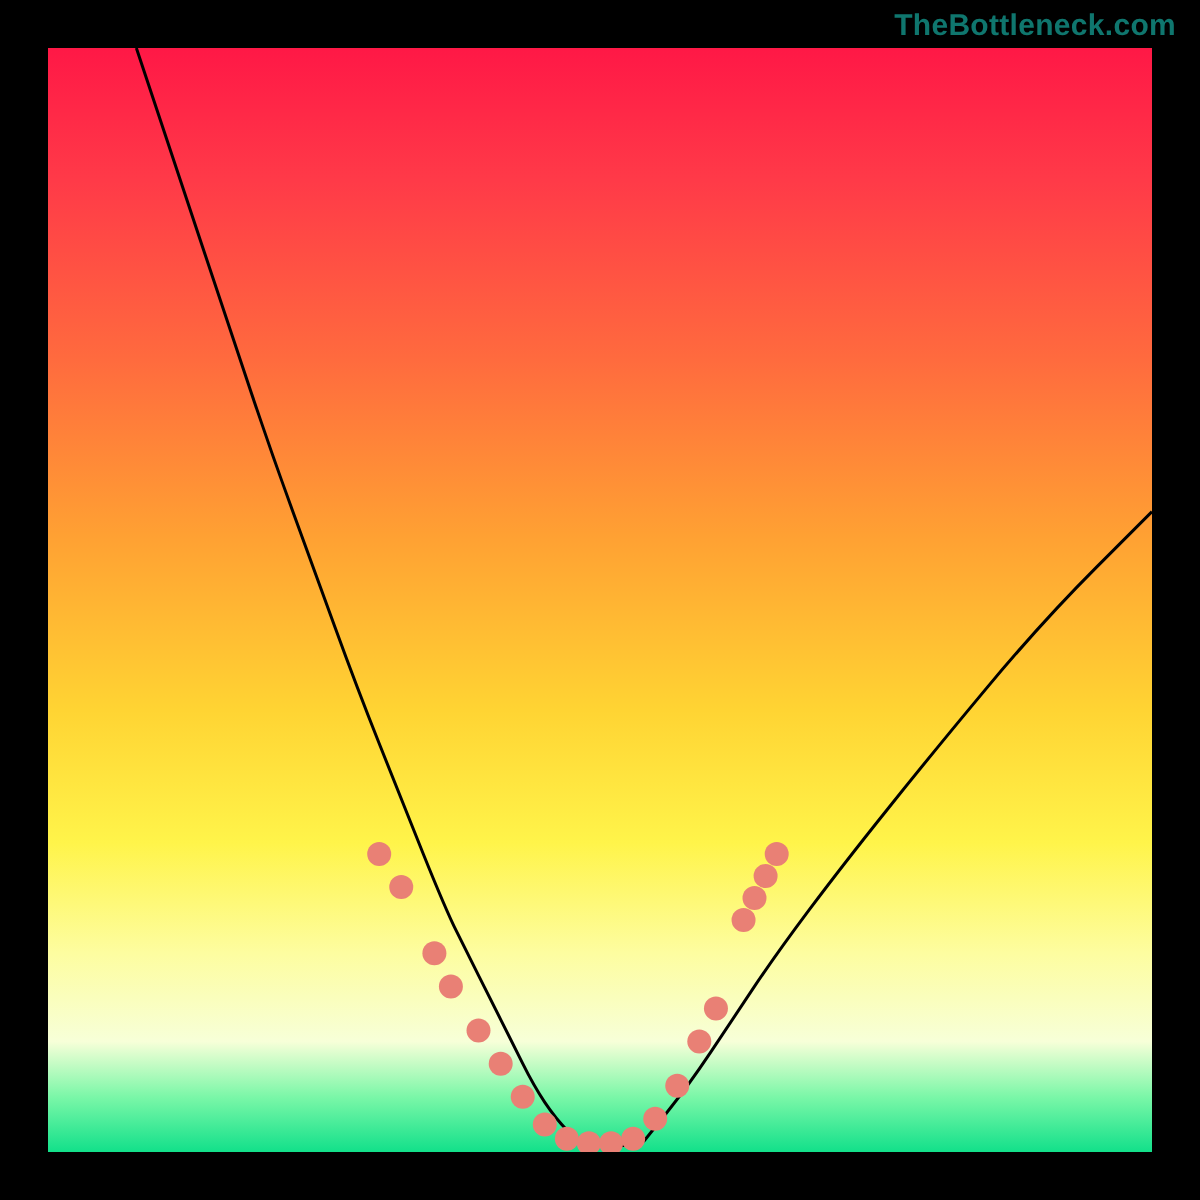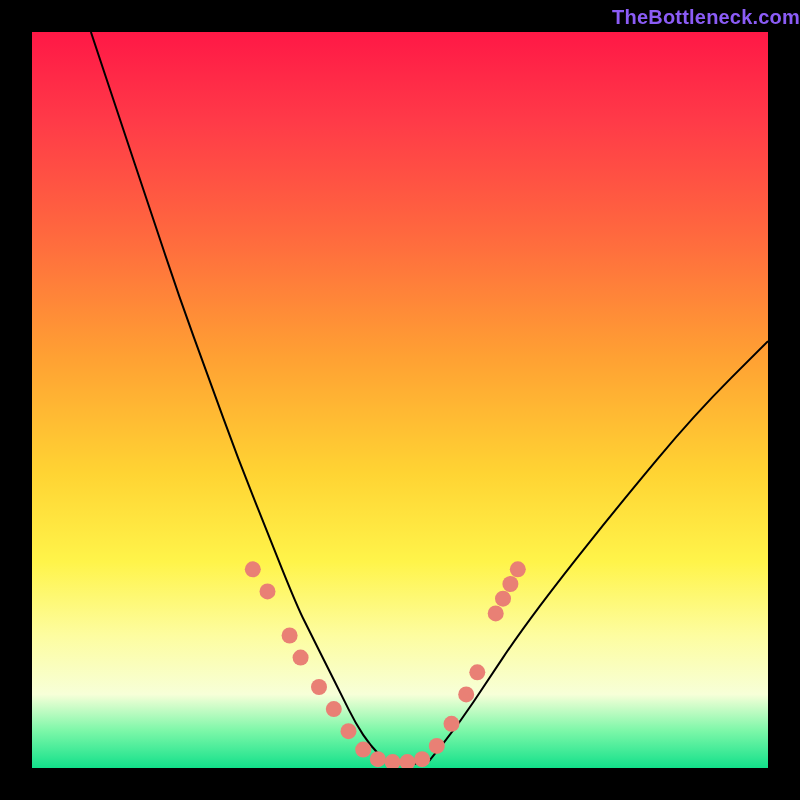--- a/index.html
+++ b/index.html
@@ -35,22 +35,22 @@
       #fdfda0 82%,
       #f7ffd8 90%,
       #7bf7a8 95%,
       #12e08a 100%
     );
     overflow: hidden;
   }
   .watermark {
     position: absolute;
     top: 6px;
-    right: 0;
-    color: #8b5cf6;
+    right: 16px;
+    color: #0f766e;
     font-size: 20px;
     font-weight: 600;
     letter-spacing: 0.2px;
     user-select: none;
     pointer-events: none;
     z-index: 5;
   }
   svg.curve {
     position: absolute;
     left: 0;

